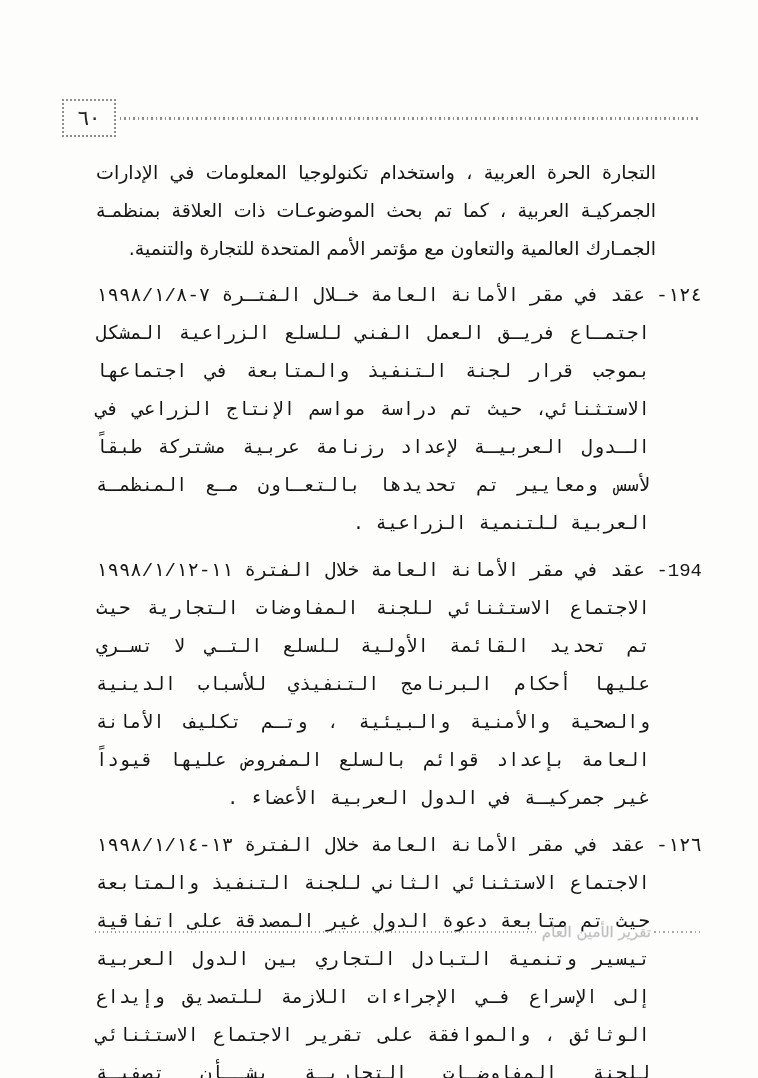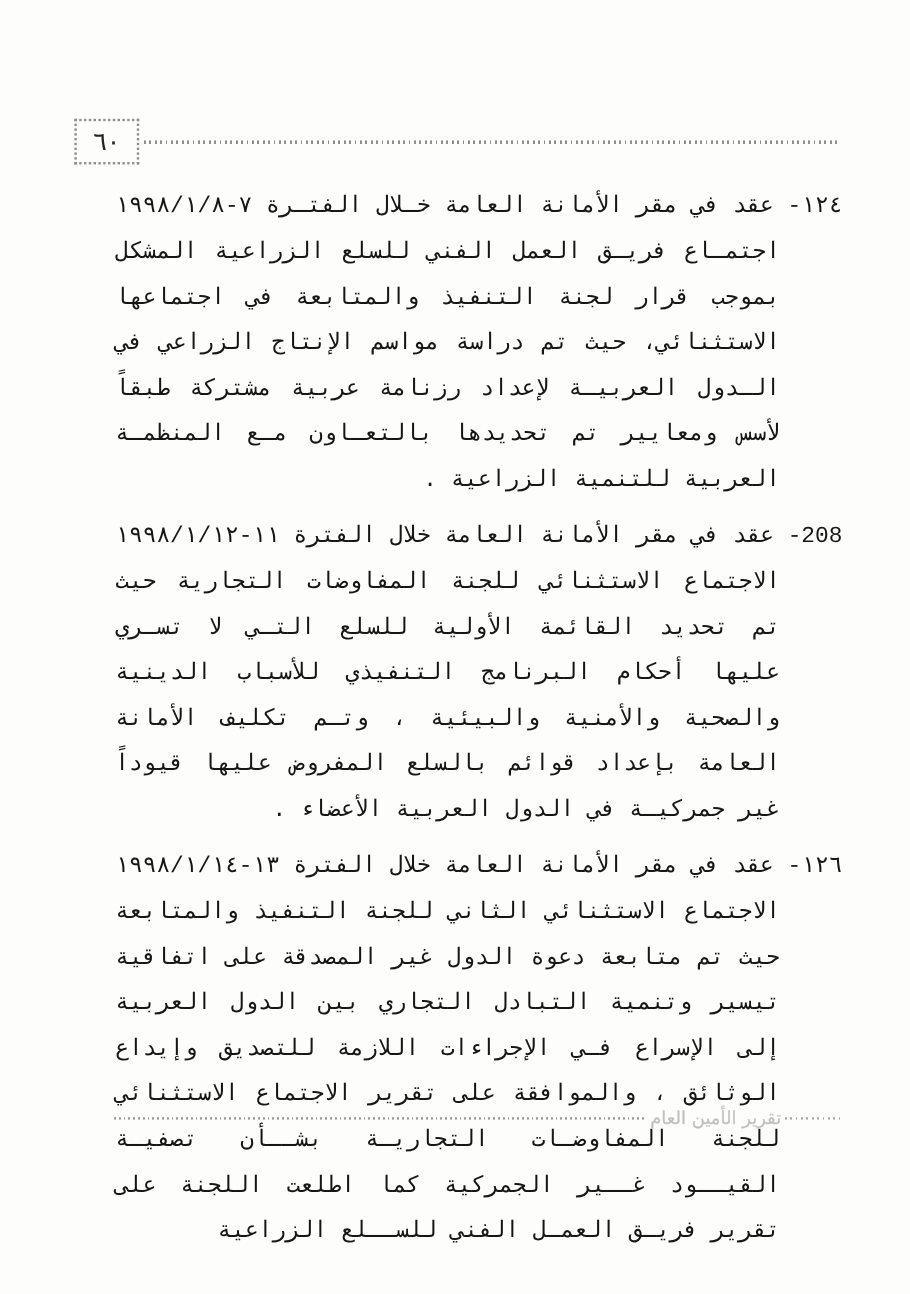--- a/index.html
+++ b/index.html
@@ -101,24 +101,25 @@
 </head>
 <body>
 
 <div class="page-number-box">
   <span>٦٠</span>
 </div>
 
 <div class="header-rule"></div>
 
 <div class="content">
+  <p class="intro">التجارة الحرة العربية ، واستخدام تكنولوجيا المعلومات في الإدارات الجمركيـة العربية ، كما تم بحث الموضوعـات ذات العلاقة بمنظمـة الجمـارك العالمية والتعاون مع مؤتمر الأمم المتحدة للتجارة والتنمية.</p>
 
   <p class="para"><span class="para-num">١٢٤-</span> <span>عقد في مقر الأمانة العامة خـلال الفتـرة ٧-١٩٩٨/١/٨ اجتمـاع فريـق العمل الفني للسلع الزراعية المشكل بموجب قرار لجنة التنفيذ والمتابعة في اجتماعها الاستثنائي، حيث تم دراسة مواسم الإنتاج الزراعي في الـدول العربيـة لإعداد رزنامة عربية مشتركة طبقاً لأسس ومعايير تم تحديدها بالتعـاون مـع المنظمـة العربية للتنمية الزراعية .</span></p>
 
-  <p class="para"><span class="para-num">208-</span> <span>عقد في مقر الأمانة العامة خلال الفترة ١١-١٩٩٨/١/١٢ الاجتماع الاستثنائي للجنة المفاوضات التجارية حيث تم تحديد القائمة الأولية للسلع التـي لا تسـري عليها أحكام البرنامج التنفيذي للأسباب الدينية والصحية والأمنية والبيئية ، وتـم تكليف الأمانة العامة بإعداد قوائم بالسلع المفروض عليها قيوداً غير جمركيـة في الدول العربية الأعضاء .</span></p>
+  <p class="para"><span class="para-num">194-</span> <span>عقد في مقر الأمانة العامة خلال الفترة ١١-١٩٩٨/١/١٢ الاجتماع الاستثنائي للجنة المفاوضات التجارية حيث تم تحديد القائمة الأولية للسلع التـي لا تسـري عليها أحكام البرنامج التنفيذي للأسباب الدينية والصحية والأمنية والبيئية ، وتـم تكليف الأمانة العامة بإعداد قوائم بالسلع المفروض عليها قيوداً غير جمركيـة في الدول العربية الأعضاء .</span></p>
 
   <p class="para"><span class="para-num">١٢٦-</span> <span>عقد في مقر الأمانة العامة خلال الفترة ١٣-١٩٩٨/١/١٤ الاجتماع الاستثنائي الثاني للجنة التنفيذ والمتابعة حيث تم متابعة دعوة الدول غير المصدقة على اتفاقية تيسير وتنمية التبادل التجاري بين الدول العربية إلى الإسراع فـي الإجراءات اللازمة للتصديق وإيداع الوثائق ، والموافقة على تقرير الاجتماع الاستثنائي للجنة المفاوضـات التجاريـة بشــأن تصفيـة القيــود غــير الجمركية كما اطلعت اللجنة على تقرير فريـق العمـل الفني للســلع الزراعية</span></p>
 </div>
 
 <div class="footer">
   <span class="footer-rule-short"></span>
   <span class="footer-text">تقرير الأمين العام</span>
   <span class="footer-rule-long"></span>
 </div>
 

